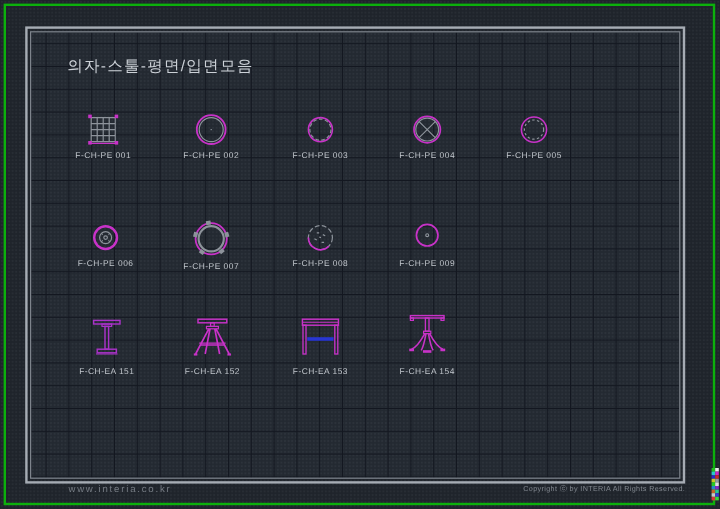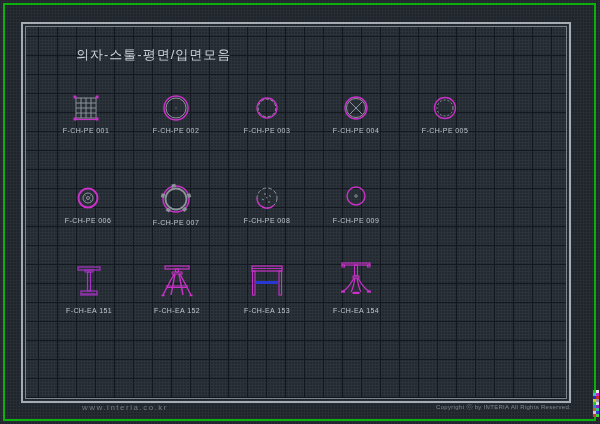--- a/index.html
+++ b/index.html
@@ -24,32 +24,32 @@
     background-color:#232931;
     background-image:
       linear-gradient(to right,#131720 1px, transparent 1px),
       linear-gradient(to bottom,#131720 1px, transparent 1px),
       radial-gradient(rgba(205,215,230,0.055) 1px, transparent 1.2px);
     background-size:19px 19px,19px 19px,3px 3px;
     background-position:12px 9px,12px 9px,0 0;
   }
   .title{
     position:absolute;left:56px;top:46px;
-    font-size:13px;letter-spacing:1px;color:#ccd1d7;white-space:nowrap;margin-left:20px;
+    font-size:13px;letter-spacing:1px;color:#ccd1d7;white-space:nowrap;
   }
   .sym{position:absolute;width:90px;text-align:center;}
   .sym svg{display:block;margin:0 auto;}
   .lbl{
     font-size:7px;letter-spacing:0.4px;color:#c2c7cd;white-space:nowrap;
     margin-top:3px;
   }
   .row3 .lbl{margin-top:9px;}
   .footer-left{
     position:absolute;left:57px;top:403px;
-    font-size:8px;letter-spacing:1.5px;color:#767c84;white-space:nowrap;margin-left:25px;
+    font-size:8px;letter-spacing:1.5px;color:#767c84;white-space:nowrap;
   }
   .footer-right{
     position:absolute;right:29px;top:403px;
     font-size:6px;letter-spacing:0.3px;color:#81878f;white-space:nowrap;
   }
   .edge-strip{
     position:absolute;left:593px;top:390px;width:6px;height:27px;
     display:grid;grid-template-columns:3px 3px;grid-auto-rows:3px;z-index:5;
   }
   svg .mg{stroke:#c832c8;fill:none;}

